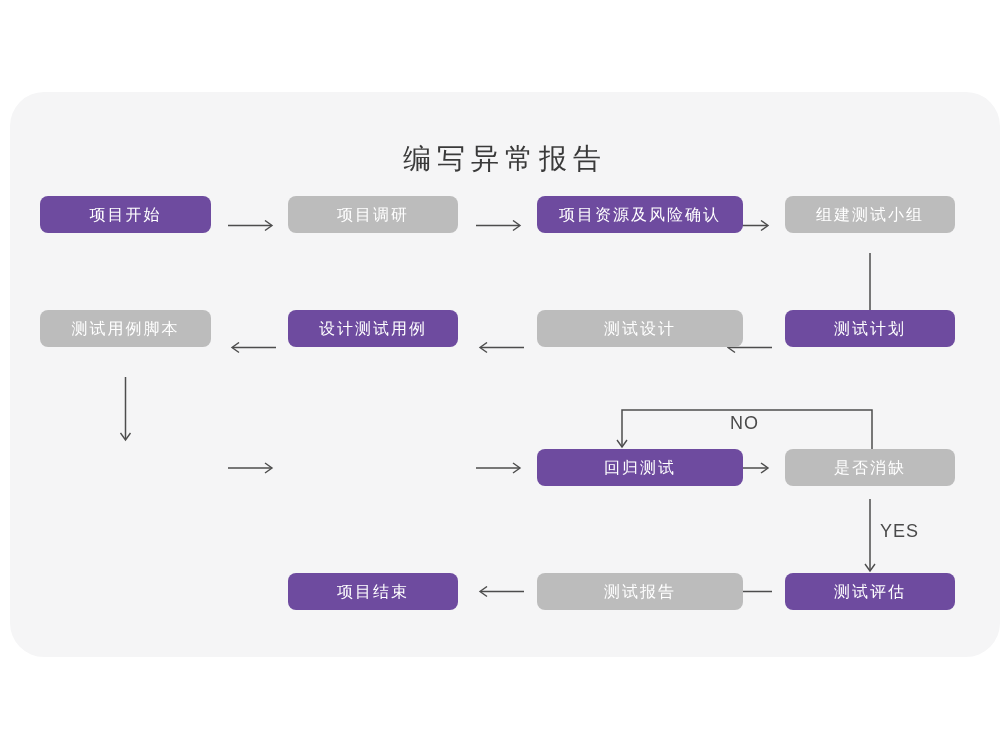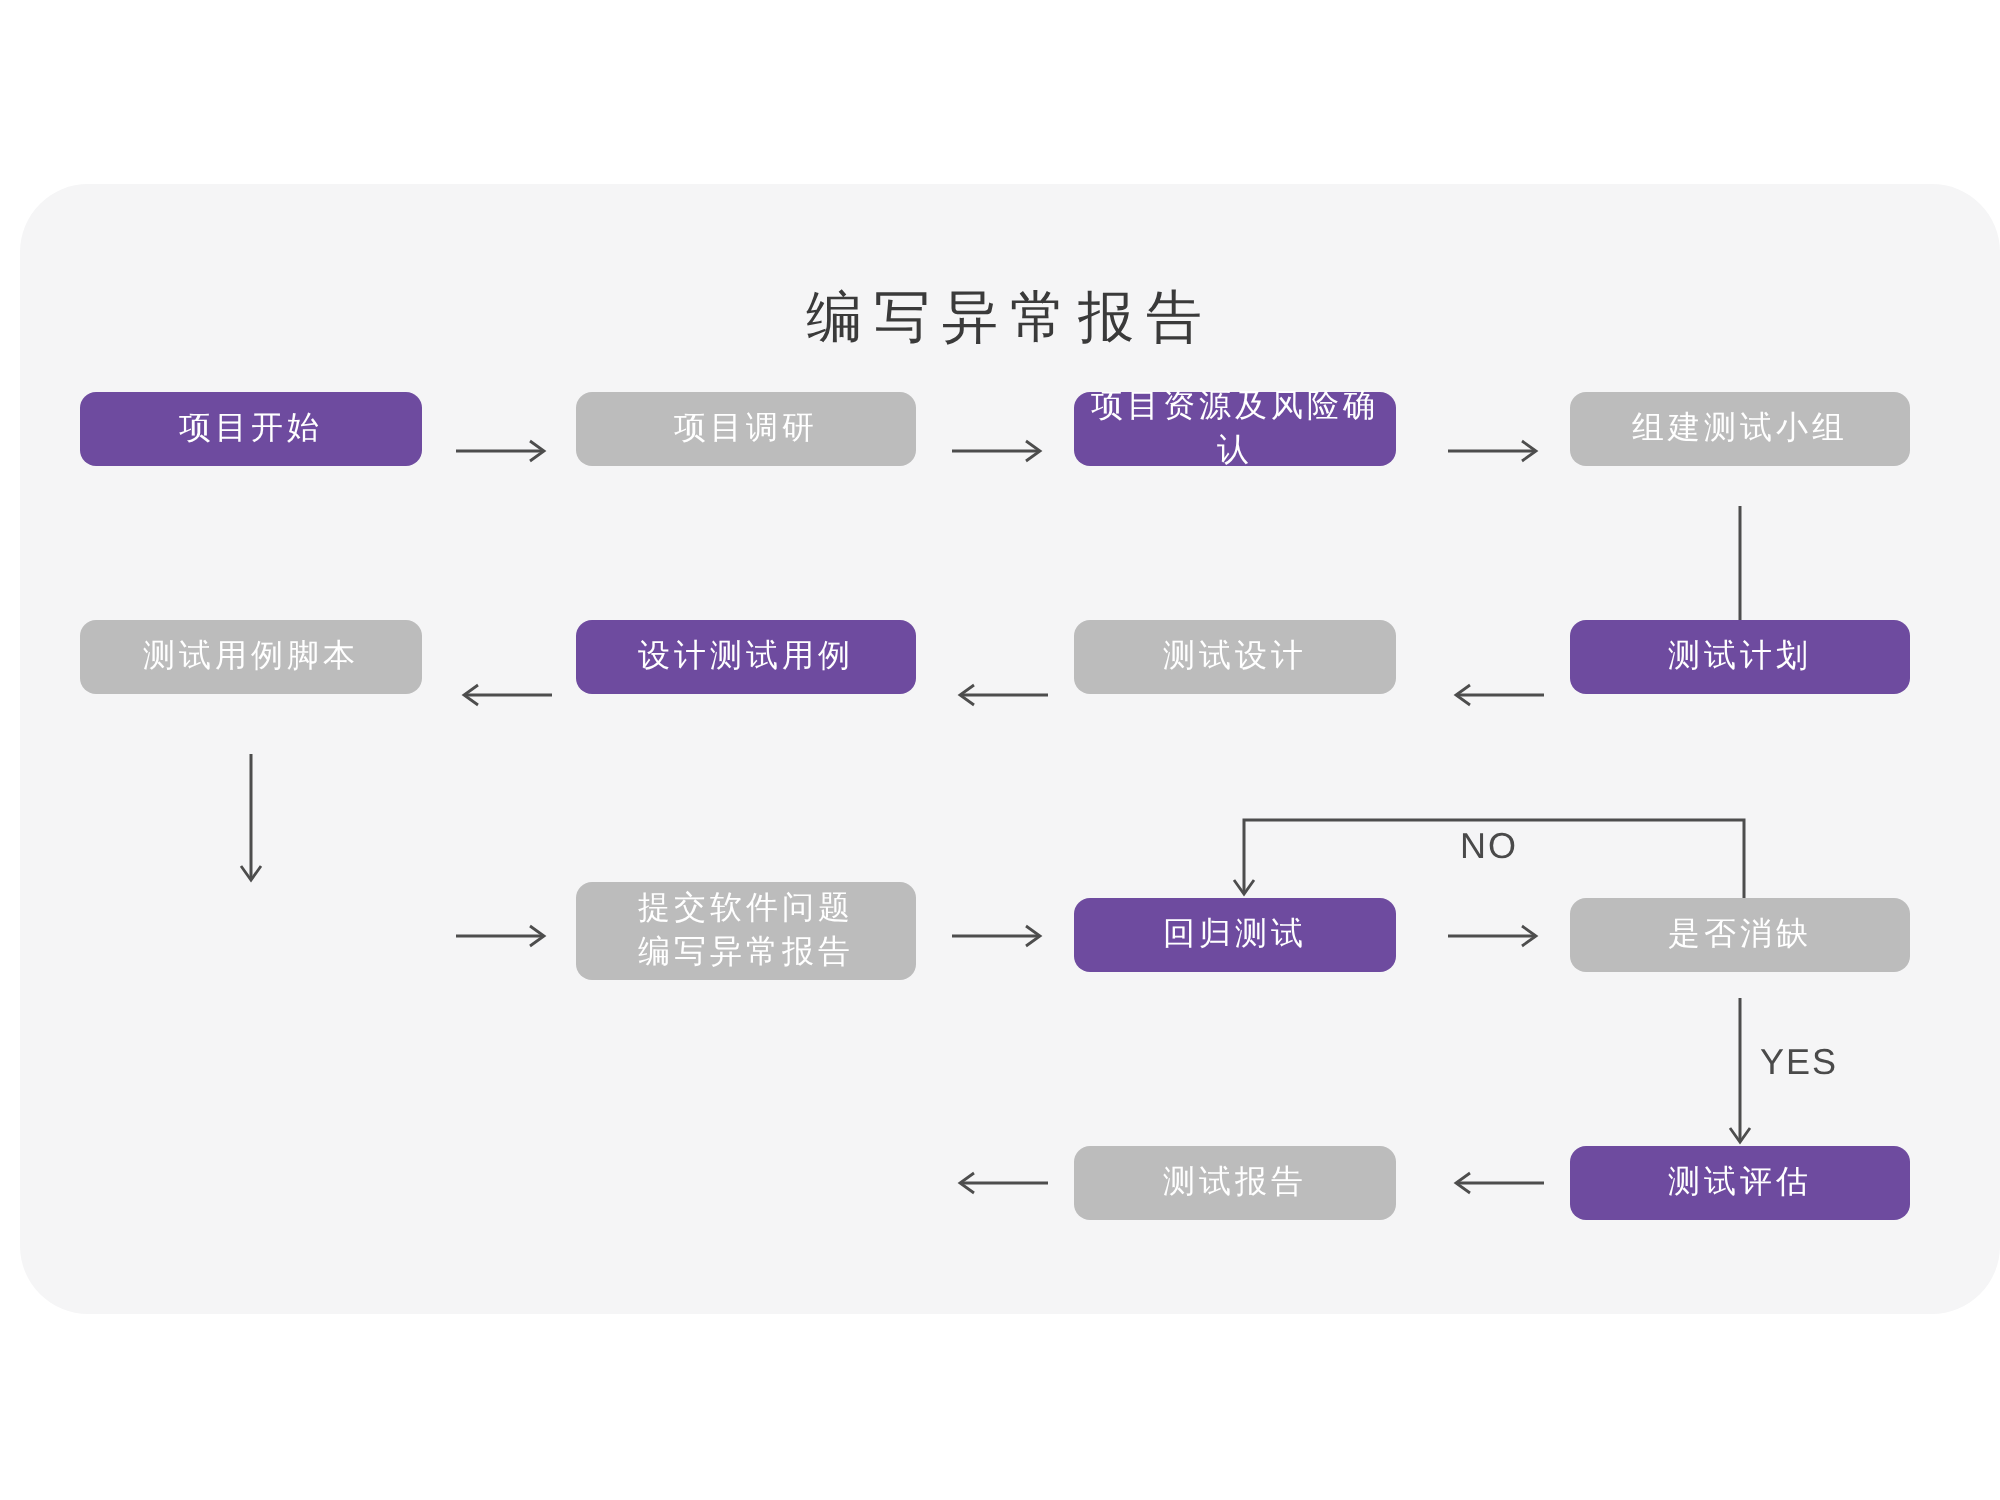--- a/index.html
+++ b/index.html
@@ -13,21 +13,21 @@
   .panel{position:absolute;left:10px;top:92px;width:990px;height:565px;background:var(--panel);border-radius:34px;}
   .title{position:absolute;left:10px;top:140px;width:990px;text-align:center;
          font-size:28px;letter-spacing:6px;color:var(--title-text);font-weight:400;}
   .connectors{position:absolute;left:0;top:0;width:1000px;height:750px;pointer-events:none;}
   .edge-line{stroke:var(--arrow);stroke-width:1.5;fill:none;}
   .arrowhead-path{stroke:var(--arrow);stroke-width:1.4;fill:none;}
   .node{position:absolute;height:37px;border-radius:8px;display:flex;align-items:center;justify-content:center;
         font-size:16px;letter-spacing:2px;color:var(--node-text);text-align:center;white-space:pre-line;line-height:22px;}
   .node.primary{background:var(--primary);}
   .node.secondary{background:var(--secondary);}
-  .c1{left:40px;width:171px;} .c2{left:288px;width:170px;} .c3{left:537px;width:161px;} .c4{left:785px;width:170px;}
+  .c1{left:40px;width:171px;} .c2{left:288px;width:170px;} .c3{left:537px;width:206px;} .c4{left:785px;width:170px;}
   .r1{top:196px;} .r2{top:310px;} .r3{top:449px;} .r4{top:573px;}
   .node.tall{top:441px;height:49px;}
   .edge-label{position:absolute;font-size:18px;letter-spacing:1px;color:var(--label-text);}
   .edge-label.no{left:730px;top:413px;}
   .edge-label.yes{left:880px;top:521px;}
 </style>
 </head>
 <body>
 
 <div class="canvas">
@@ -69,23 +69,22 @@
   <div class="node primary r1 c1">项目开始</div>
   <div class="node secondary r1 c2">项目调研</div>
   <div class="node primary r1 c3">项目资源及风险确认</div>
   <div class="node secondary r1 c4">组建测试小组</div>
 
   <div class="node primary r2 c4">测试计划</div>
   <div class="node secondary r2 c3">测试设计</div>
   <div class="node primary r2 c2">设计测试用例</div>
   <div class="node secondary r2 c1">测试用例脚本</div>
 
-  <div class="node secondary tall c2">提交软件问题
-编写异常报告</div>
   <div class="node primary r3 c3">回归测试</div>
   <div class="node secondary r3 c4">是否消缺</div>
 
   <div class="node primary r4 c4">测试评估</div>
   <div class="node secondary r4 c3">测试报告</div>
+  <div class="node primary r4 c2">项目结束</div>
 
   <span class="edge-label no">NO</span>
   <span class="edge-label yes">YES</span>
 </div>
 
 </body></html>

